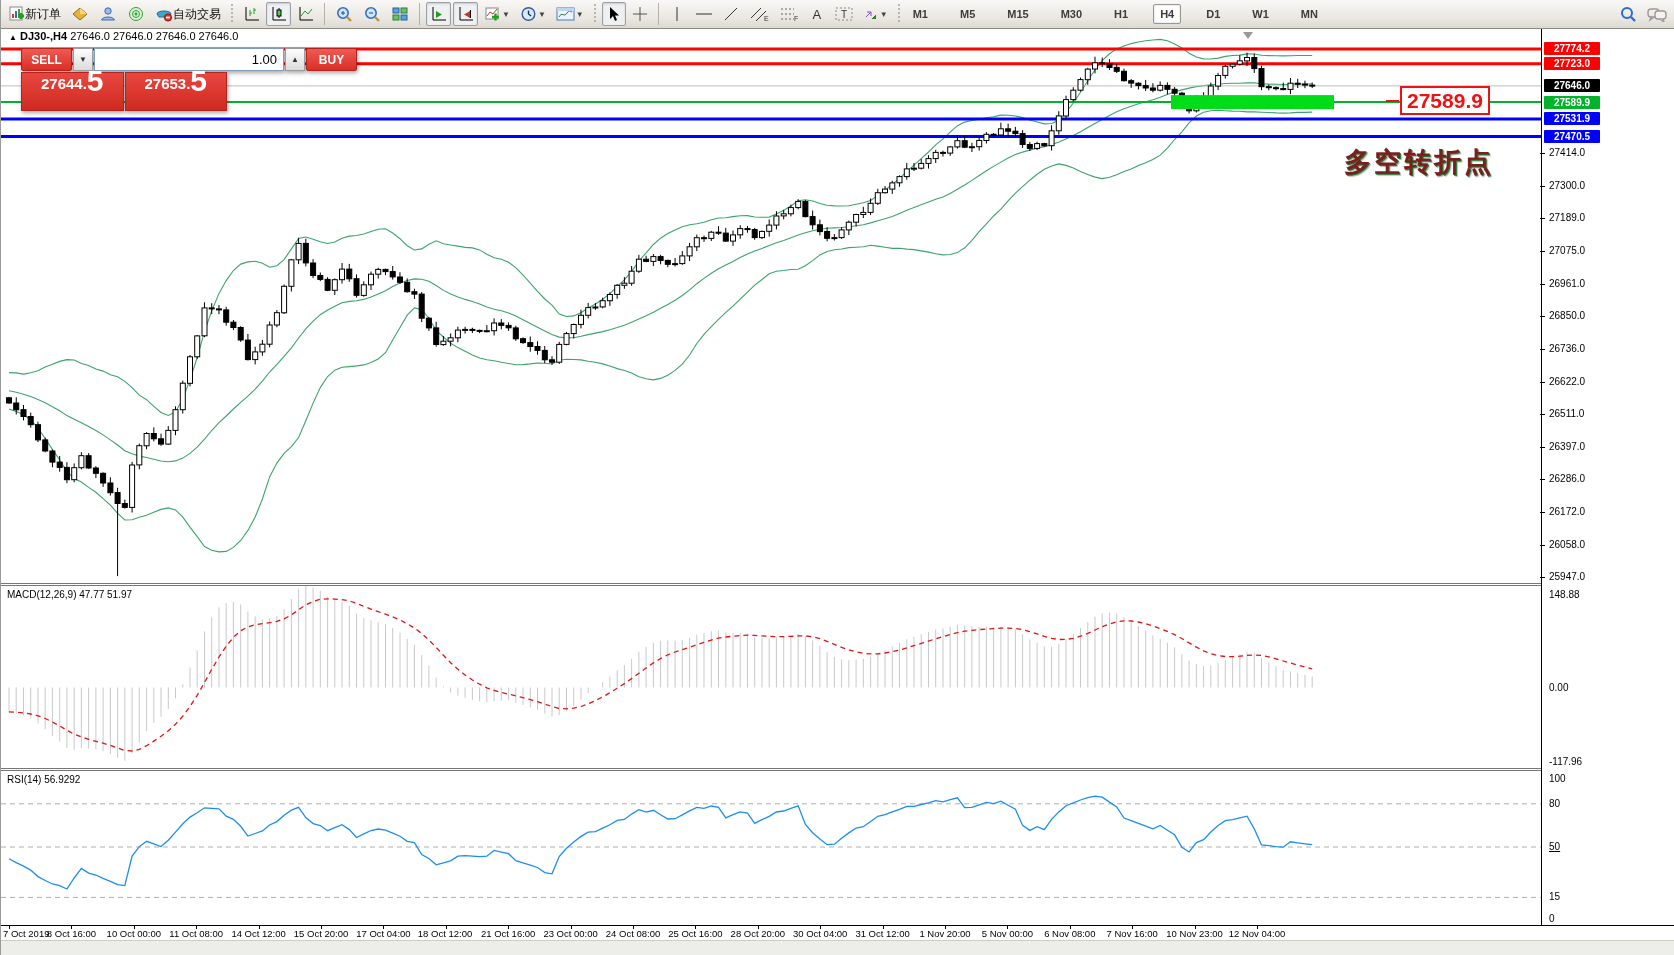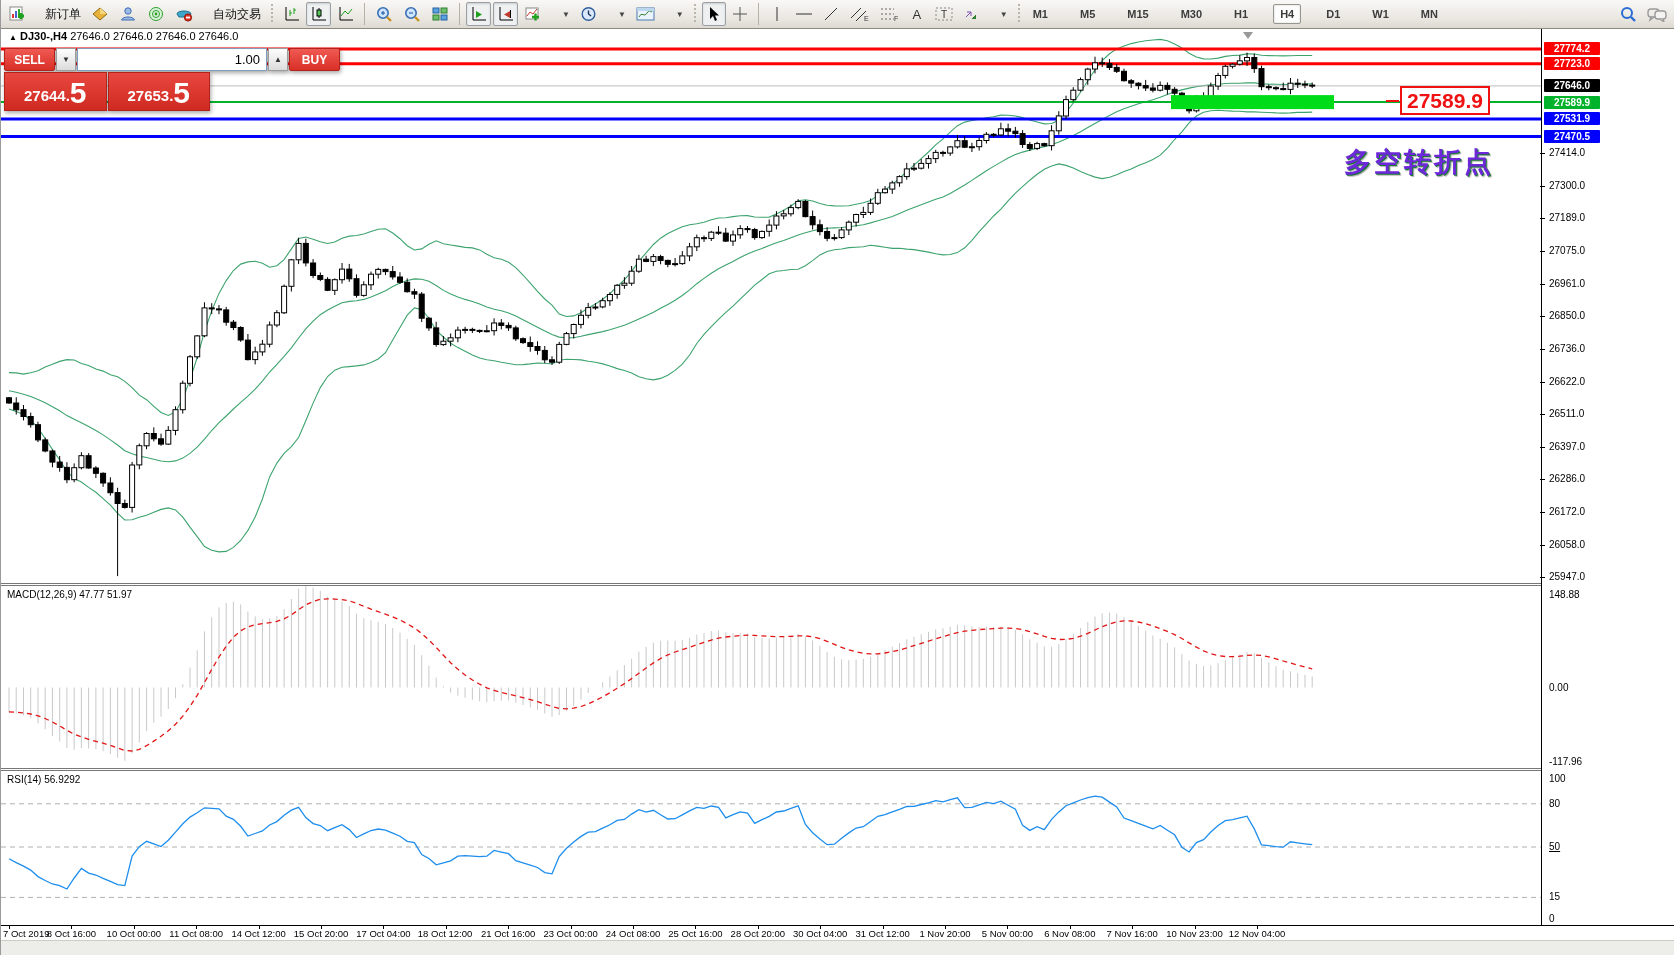--- a/index.html
+++ b/index.html
@@ -4,21 +4,21 @@
 <style>
   html,body{margin:0;padding:0;background:#fff;overflow:hidden;}
   *{box-sizing:border-box;font-family:"Liberation Sans","DejaVu Sans",sans-serif;}
   #app{position:relative;width:1674px;height:955px;background:#fff;border-left:1px solid #9a9a9a;}
 
   
   #toolbar{position:absolute;left:0;top:0;width:1674px;height:29px;
     background:linear-gradient(#f9f8f6,#e9e6e0 70%,#dcd9d2);
     border-bottom:1px solid #8e8a80;display:flex;align-items:center;padding:0 4px;gap:2px;}
   .tbtn{height:24px;min-width:24px;display:flex;align-items:center;justify-content:center;
-    gap:20px;padding:0 3px;border:1px solid transparent;border-radius:2px;color:#333;}
+    gap:0;padding:0 3px;border:1px solid transparent;border-radius:2px;color:#333;}
   .tbtn.pressed{background:#eef0f2;border:1px solid #9aa0a6;box-shadow:inset 0 1px 2px rgba(0,0,0,.15);}
   .tlabel{font-size:12px;color:#111;white-space:nowrap;}
   .sep{width:1px;height:22px;background:#b6b2a8;margin:0 4px;}
   .grip{width:4px;height:20px;margin:0 3px;background-image:repeating-linear-gradient(#b9b5ab 0 2px,transparent 2px 4px);background-size:2px 100%;background-repeat:no-repeat;background-position:center;}
   .caret{font-size:8px;color:#444;margin-left:1px;}
   .tf{font-size:11px;font-weight:bold;color:#3c3c3c;padding:3px 6px;border:1px solid transparent;border-radius:2px;}
   .tf.active{background:#fdfdfd;border:1px solid #979790;box-shadow:inset 0 0 2px rgba(0,0,0,.2);}
   #toolbar svg{display:block;}
   .spacer{flex:1;}
 
@@ -44,40 +44,40 @@
   .indtick{position:absolute;left:7px;font-size:10px;color:#000;}
 
   
   #x-axis{position:absolute;left:0;top:896px;width:1674px;height:15px;background:#fff;border-top:1px solid #000;}
   .xtick{position:absolute;top:2px;font-size:9.5px;color:#000;white-space:nowrap;transform:translateX(-50%);}
   .xtick.first{transform:none;}
   .xmark{position:absolute;top:0;width:1px;height:3px;background:#000;}
   #bottom-strip{position:absolute;left:0;top:911px;width:1674px;height:15px;background:#ededea;border-top:1px solid #cfccc4;}
 
   
-  #oneclick{position:absolute;left:3px;top:19px;width:206px;z-index:7;font-size:0;
+  #oneclick{position:absolute;left:20px;top:19px;width:206px;z-index:7;font-size:0;
     filter:drop-shadow(1px 2px 2px rgba(0,0,0,.35));}
   #oc-row1{display:flex;height:23px;gap:1px;}
   .oc-btn{flex:0 0 51px;background:linear-gradient(#ef5a52,#d92f27);color:#fff;font-size:12px;font-weight:bold;
     display:flex;align-items:center;justify-content:center;border:1px solid #b3231c;border-radius:2px;}
   .oc-spin{flex:0 0 20px;background:linear-gradient(#fdfdfd,#dcdcdc);border:1px solid #9b9b9b;color:#333;
     font-size:8px;display:flex;align-items:center;justify-content:center;}
   #oc-vol{flex:1;border:1px solid #7f9db9;background:#fff;font-size:13px;text-align:right;padding:0 6px;color:#000;}
   #oc-row2{display:flex;height:39px;gap:1px;margin-top:1px;}
   .oc-price{flex:1;background:linear-gradient(#e8473f,#cf2a22);border:1px solid #b3231c;color:#fff;
-    display:flex;align-items:flex-end;justify-content:center;padding-bottom:3px;}
+    display:flex;align-items:flex-end;justify-content:center;padding-bottom:15px;}
   .oc-price .small{font-size:15px;font-weight:bold;line-height:22px;}
   .oc-price .big{font-size:30px;font-weight:bold;line-height:28px;}
 
   
   #price-callout{position:absolute;left:1385px;top:57px;z-index:5;display:flex;align-items:center;}
   #price-callout .dash{width:13px;height:2px;background:#f01212;margin-right:1px;}
   #price-callout .box{border:2px solid #f01212;background:#fff;color:#f01212;font-size:21px;font-weight:bold;
     padding:0 5px;line-height:25px;}
-  #turning-text{position:absolute;left:1343px;top:115px;z-index:5;font-size:27px;font-weight:bold;color:#6d28d9;
+  #turning-text{position:absolute;left:1343px;top:115px;z-index:5;font-size:27px;font-weight:bold;color:#7f1d1d;
     letter-spacing:3px;text-shadow:1px 1px 0 #1a7a33,2px 2px 1px #b5b5b5;white-space:nowrap;}
   #shift-marker{position:absolute;left:1242px;top:3px;width:0;height:0;z-index:4;
     border-left:5px solid transparent;border-right:5px solid transparent;border-top:7px solid #9a9a9a;}
 </style>
 </head>
 <body>
 
 <div id="app">
 
   <div id="toolbar">

